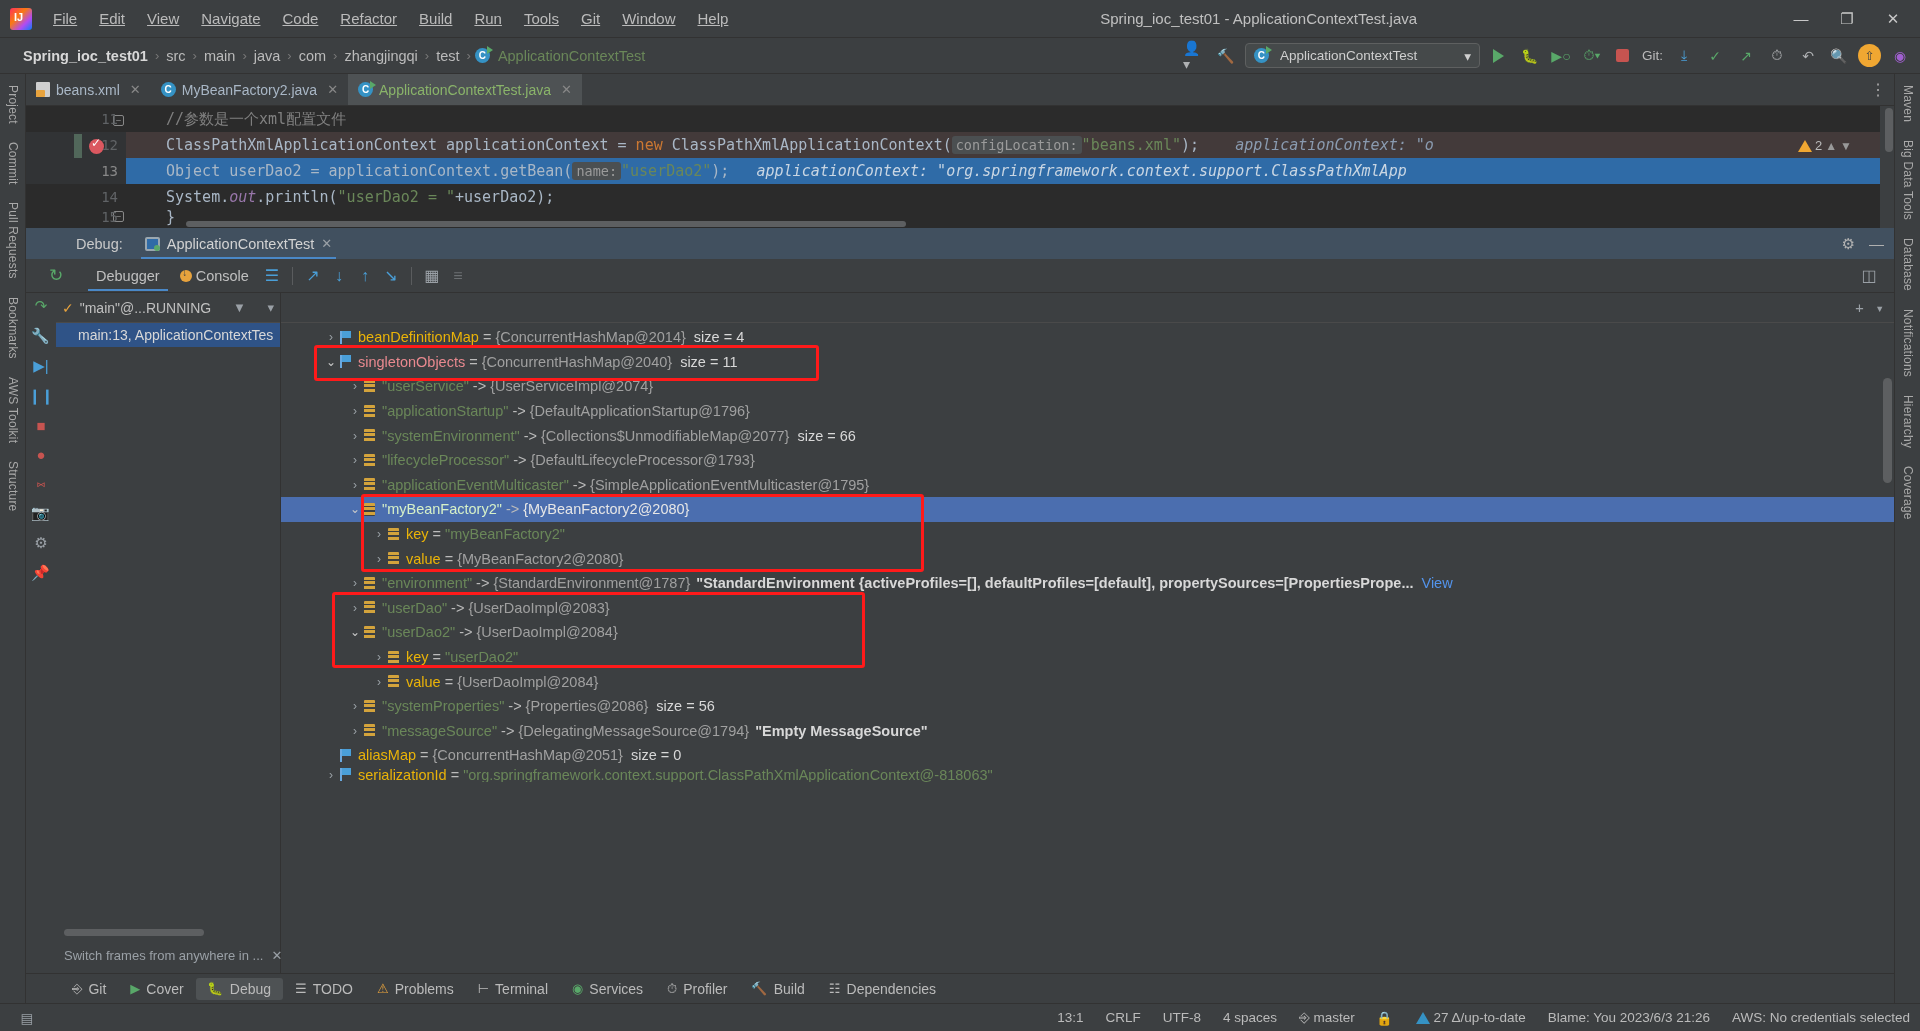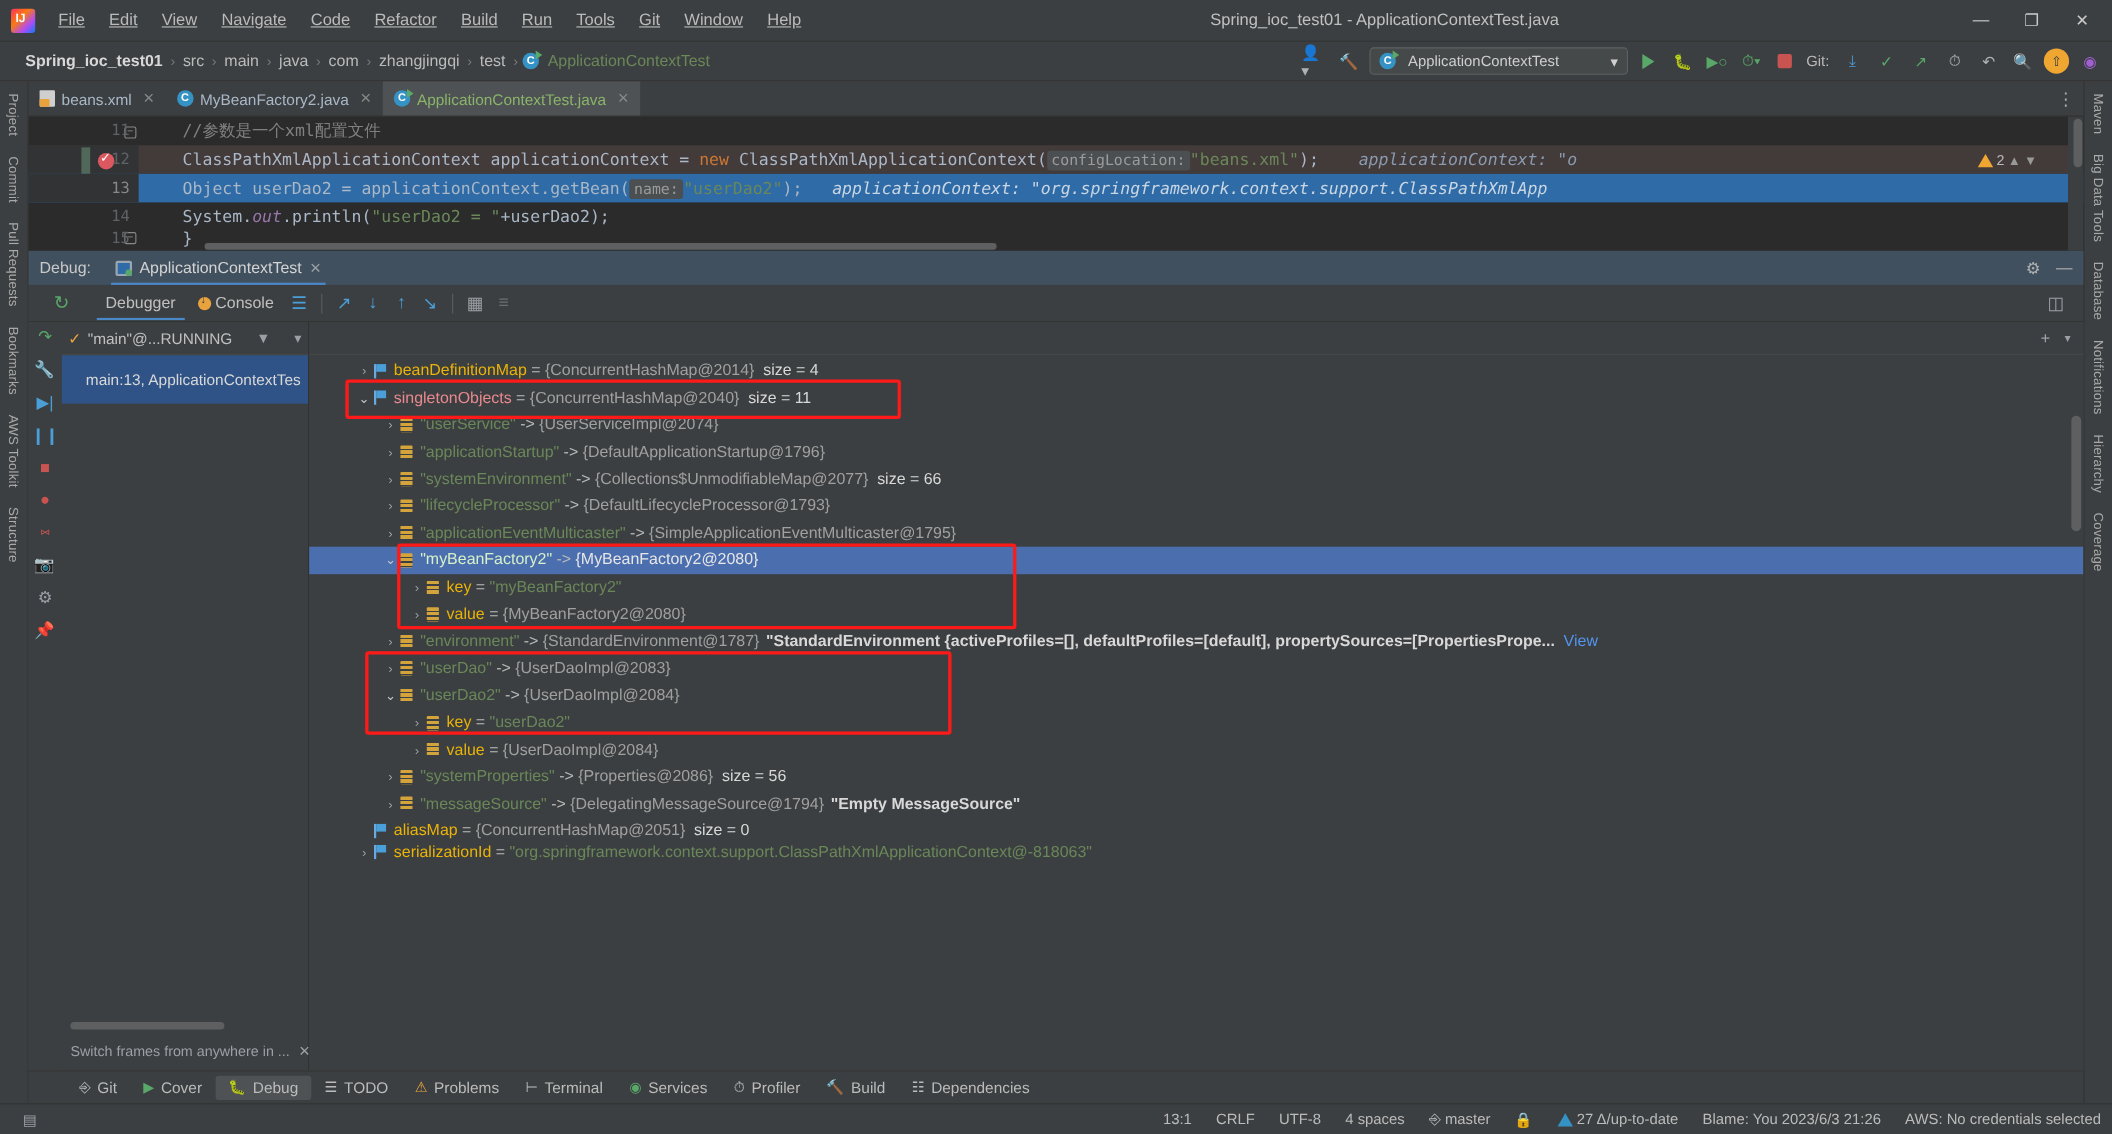--- a/index.html
+++ b/index.html
@@ -194,21 +194,21 @@
   .ed-vscroll {
     position:absolute; right:1px; top:2px; width:8px; height:44px; background:#5d5f61; border-radius:4px;
   }
 
   
   .debugpane { flex: 1 1 auto; display: flex; flex-direction: column; min-height: 0; background:#3c3f41;}
   .dbg-header {
     height: 31px; background: #41505f; display: flex; align-items: center;
     padding: 0 10px; flex: 0 0 31px; position: relative;
   }
-  .dbg-title { font-size: 14.5px; color: #c9c9c9; margin-right: 18px; }
+  .dbg-title { font-size: 14.5px; color: #c9c9c9; margin-right: 18px; margin-left: 40px; }
   .dbg-tab {
     display: flex; align-items: center; gap: 7px; font-size: 14.5px; color: #d3d3d3;
     position: relative; height: 100%; padding: 0 4px;
   }
   .dbg-tab::after {
     content:""; position:absolute; left:0; right:0; bottom:0; height:2px; background:#4a88c7;
   }
   .dbg-run-ico {
     width: 15px; height: 14px; border: 2px solid #9aa7b0; border-radius: 2px;
     background:#2f6ba7; position: relative;
@@ -260,21 +260,21 @@
   .ft-ico.red { color:#c75450; }
   .ft-ico.blue { color:#4a9fd8; }
   .frames-inner { margin-left: 30px; display:flex; flex-direction:column; height:100%; }
   .thread-row {
     height: 30px; display:flex; align-items:center; gap:6px; padding: 0 6px;
     font-size: 14px; color:#c0c0c0; border-bottom:1px solid #4a4a4a;
   }
   .check-orange { color:#e8a33d; font-size:14px; }
   .filter-ico { color:#9aa0a6; font-size: 13px; margin-left: auto; }
   .frame-item {
-    height: 44px; display:flex; align-items:center; padding: 0 6px 0 22px;
+    height: 24px; display:flex; align-items:center; padding: 0 6px 0 22px;
     font-size: 14px; color:#d8d8d8; background:#2f5387; white-space:nowrap; overflow:hidden;
   }
   .frames-bottom {
     margin-top:auto; display:flex; flex-direction:column; gap:4px; padding-bottom:4px;
   }
   .frames-hscroll { height: 7px; background:#5d5f61; border-radius:4px; margin: 0 8px 6px 8px; width: 140px;}
   .switch-hint {
     display:flex; align-items:center; gap:8px; font-size:13px; color:#9aa0a6;
     padding: 2px 8px 6px 8px; white-space:nowrap;
   }

